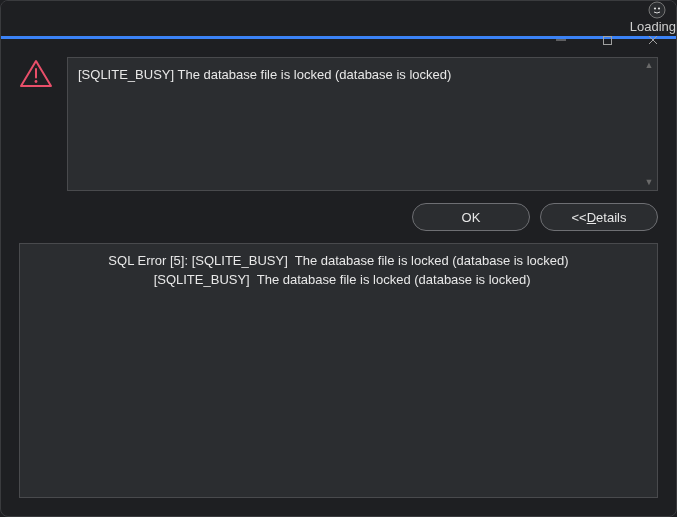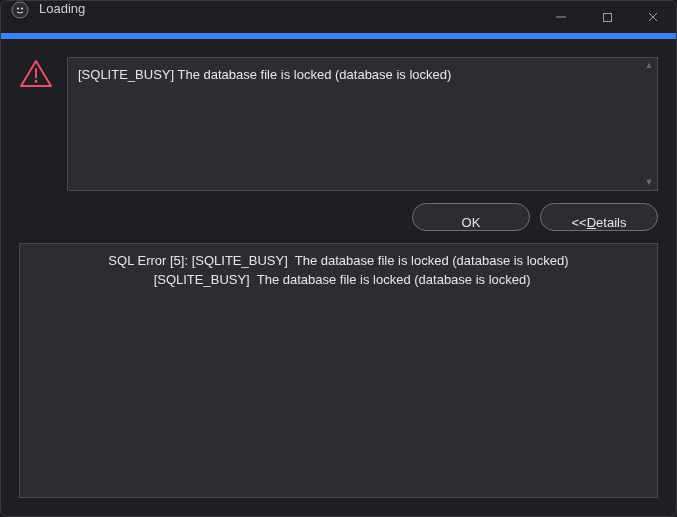--- a/index.html
+++ b/index.html
@@ -11,23 +11,24 @@
       font-size: 13px;
       color: #d4d4d4;
       overflow: hidden;
       border: 1px solid #3a3b3e;
       border-radius: 8px;
     }
     .titlebar {
       height: 38px;
       background: #1e1f22;
       display: flex;
-      align-items: flex-start;
+      align-items: flex-end;
       padding-left: 10px;
-      border-bottom: 6px solid #3b82f6;
+      border-bottom: 3px solid #3b82f6;
+      flex-direction: column;
     }
     .app-icon {
       width: 18px;
       height: 18px;
       margin-right: 10px;
       display: flex;
       align-items: center;
       justify-content: center;
     }
     .title-text {
@@ -97,21 +98,21 @@
     }
     .btn {
       min-width: 118px;
       height: 28px;
       background: #2b2d30;
       border: 1px solid #6e6f73;
       border-radius: 14px;
       color: #e6e6e6;
       font-size: 13px;
       display: flex;
-      align-items: flex-end;
+      align-items: center;
       justify-content: center;
       cursor: default;
       user-select: none;
     }
     .btn .ul { text-decoration: underline; }
     .details-pane {
       flex: 1;
       border: 1px solid #494a4d;
       background: #2b2d30;
       padding: 8px 10px;

